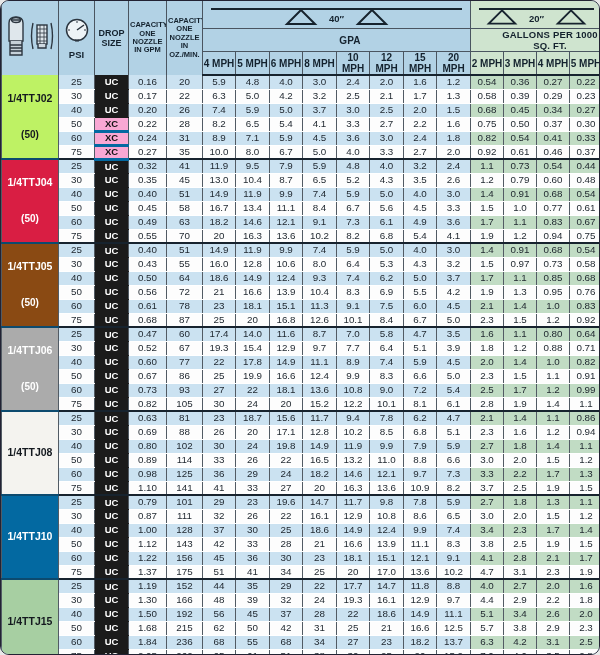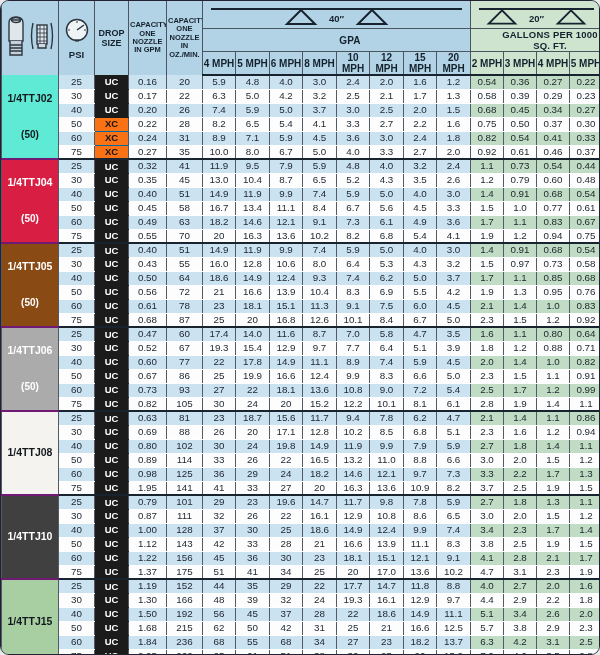--- a/index.html
+++ b/index.html
@@ -36,25 +36,25 @@
   thead tr.band-icons th{border-bottom:0;}
   thead tr.band-speed th{border-bottom:2px solid #17232e;}
 
   
   tbody tr{height:14px;}
   tbody td{font-size:9.8px;color:#1c242c;background:#fdfdfd;border-left:1px solid #525b64;border-right:1px solid #525b64;border-bottom:1px solid #ffffff;line-height:1;}
   tbody td.stripe{background:#cbe2f1;}
   tbody td.g-stripe{background:#c1dcc4;}
   tbody td.drop{font-weight:bold;font-size:9.5px;}
   tbody td.uc{background:#1b1b1b;color:#fff;border-bottom:1px solid #1b1b1b;}
-  tbody td.xc{background:#f97316;color:#111;border-bottom:1px solid #0369a1;}
+  tbody td.xc{background:#f9a8d4;color:#111;border-bottom:3px solid #0369a1;}
   tbody td.model{font-weight:bold;font-size:10.5px;line-height:1.25;border-bottom:0;}
   tbody td.model .sub{font-size:10px;margin-top:24px;}
   tbody tr.group-start td{border-top:2px solid #17232e;}
-  tbody tr.group-start td.model{border-top:2px solid #701a75;}
+  tbody tr.group-start td.model{border-top:2px solid #0c4a6e;}
 </style>
 </head>
 <body>
 
 <div class="sheet">
   <table>
     <colgroup>
       <col class="c-model">
         <col class="c-psi">
         <col class="c-drop">
@@ -165,21 +165,21 @@
           <th>15 MPH</th>
           <th>20 MPH</th>
           <th class="green">2 MPH</th>
           <th class="green">3 MPH</th>
           <th class="green">4 MPH</th>
           <th class="green">5 MPH</th>
         </tr>
     </thead>
     <tbody id="tbody">
         <tr>
-          <td class="model" rowspan="6" style="background: #5eead4; color: rgb(20, 25, 31);">
+          <td class="model" rowspan="6" style="background: #bef264; color: rgb(20, 25, 31);">
             <div>1/4TTJ02</div>
             <div class="sub">(50)</div>
           </td>
           <td class="stripe">25</td>
           <td class="drop uc">UC</td>
           <td class="stripe">0.16</td>
           <td class="stripe">20</td>
           <td class="stripe">5.9</td>
           <td class="stripe">4.8</td>
           <td class="stripe">4.0</td>
@@ -708,37 +708,37 @@
           <td class="stripe">9.7</td>
           <td class="stripe">7.3</td>
           <td class="g-stripe">3.3</td>
           <td class="g-stripe">2.2</td>
           <td class="g-stripe">1.7</td>
           <td class="g-stripe">1.3</td>
         </tr>
         <tr>
           <td>75</td>
           <td class="drop uc">UC</td>
-          <td>1.95</td>
+          <td>1.10</td>
           <td>141</td>
           <td>41</td>
           <td>33</td>
           <td>27</td>
           <td>20</td>
           <td>16.3</td>
           <td>13.6</td>
           <td>10.9</td>
           <td>8.2</td>
           <td>3.7</td>
           <td>2.5</td>
           <td>1.9</td>
           <td>1.5</td>
         </tr>
         <tr class="group-start">
-          <td class="model" rowspan="6" style="background: #404040; color: rgb(255, 255, 255);">
+          <td class="model" rowspan="6" style="background: #0369a1; color: rgb(255, 255, 255);">
             <div>1/4TTJ10</div>
           </td>
           <td class="stripe">25</td>
           <td class="drop uc">UC</td>
           <td class="stripe">0.79</td>
           <td class="stripe">101</td>
           <td class="stripe">29</td>
           <td class="stripe">23</td>
           <td class="stripe">19.6</td>
           <td class="stripe">14.7</td>

